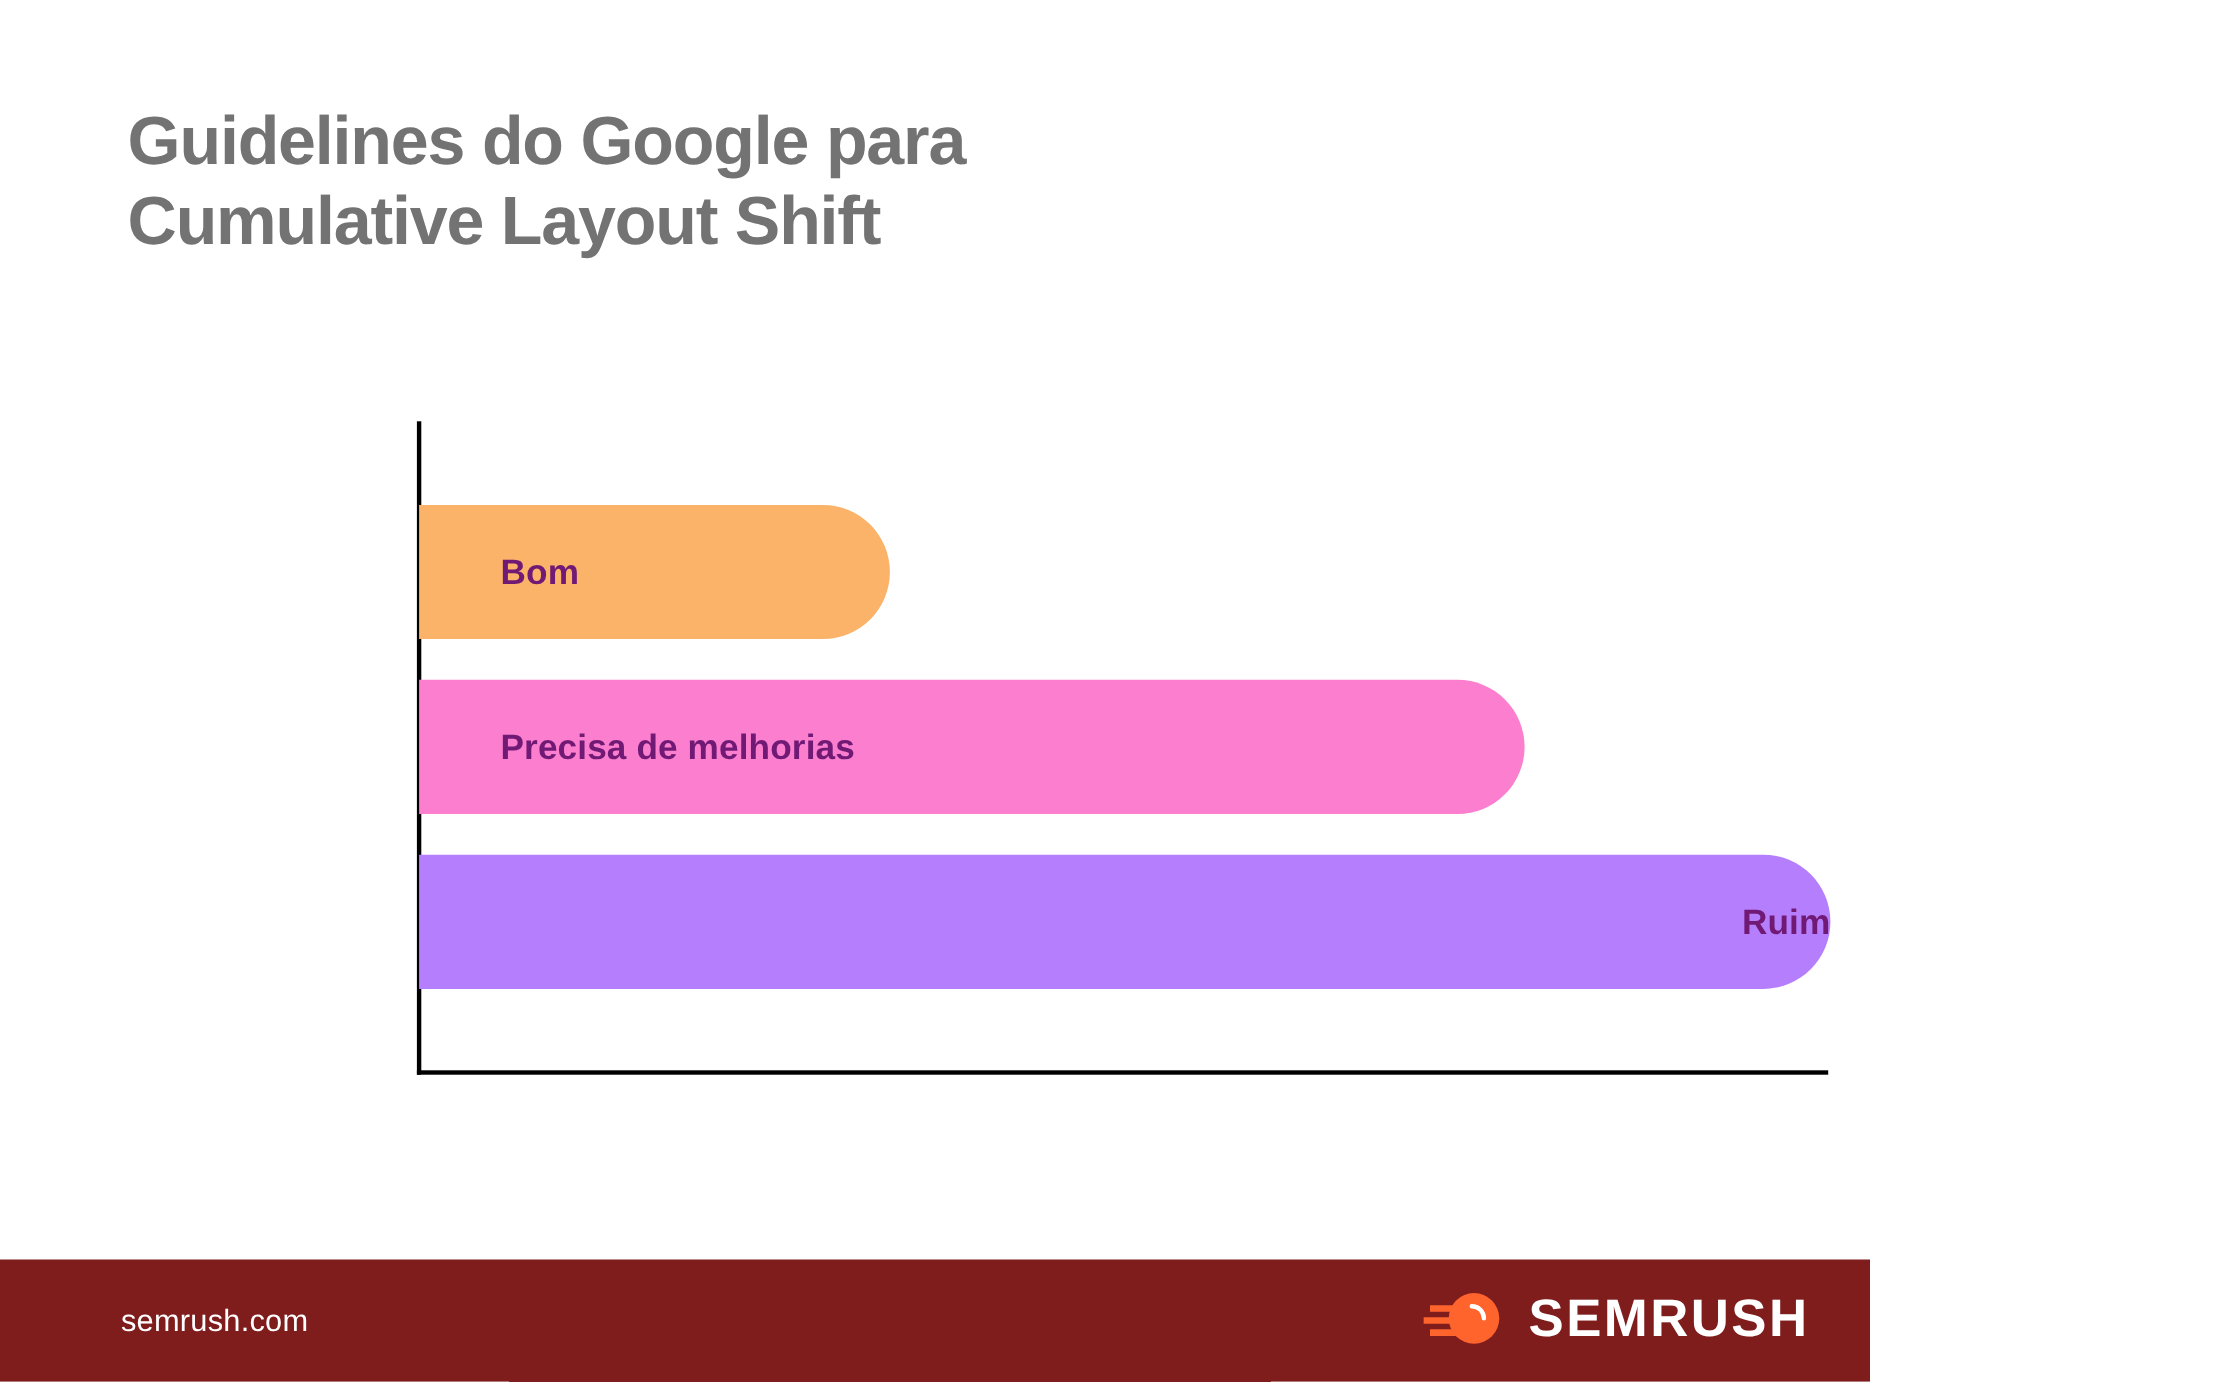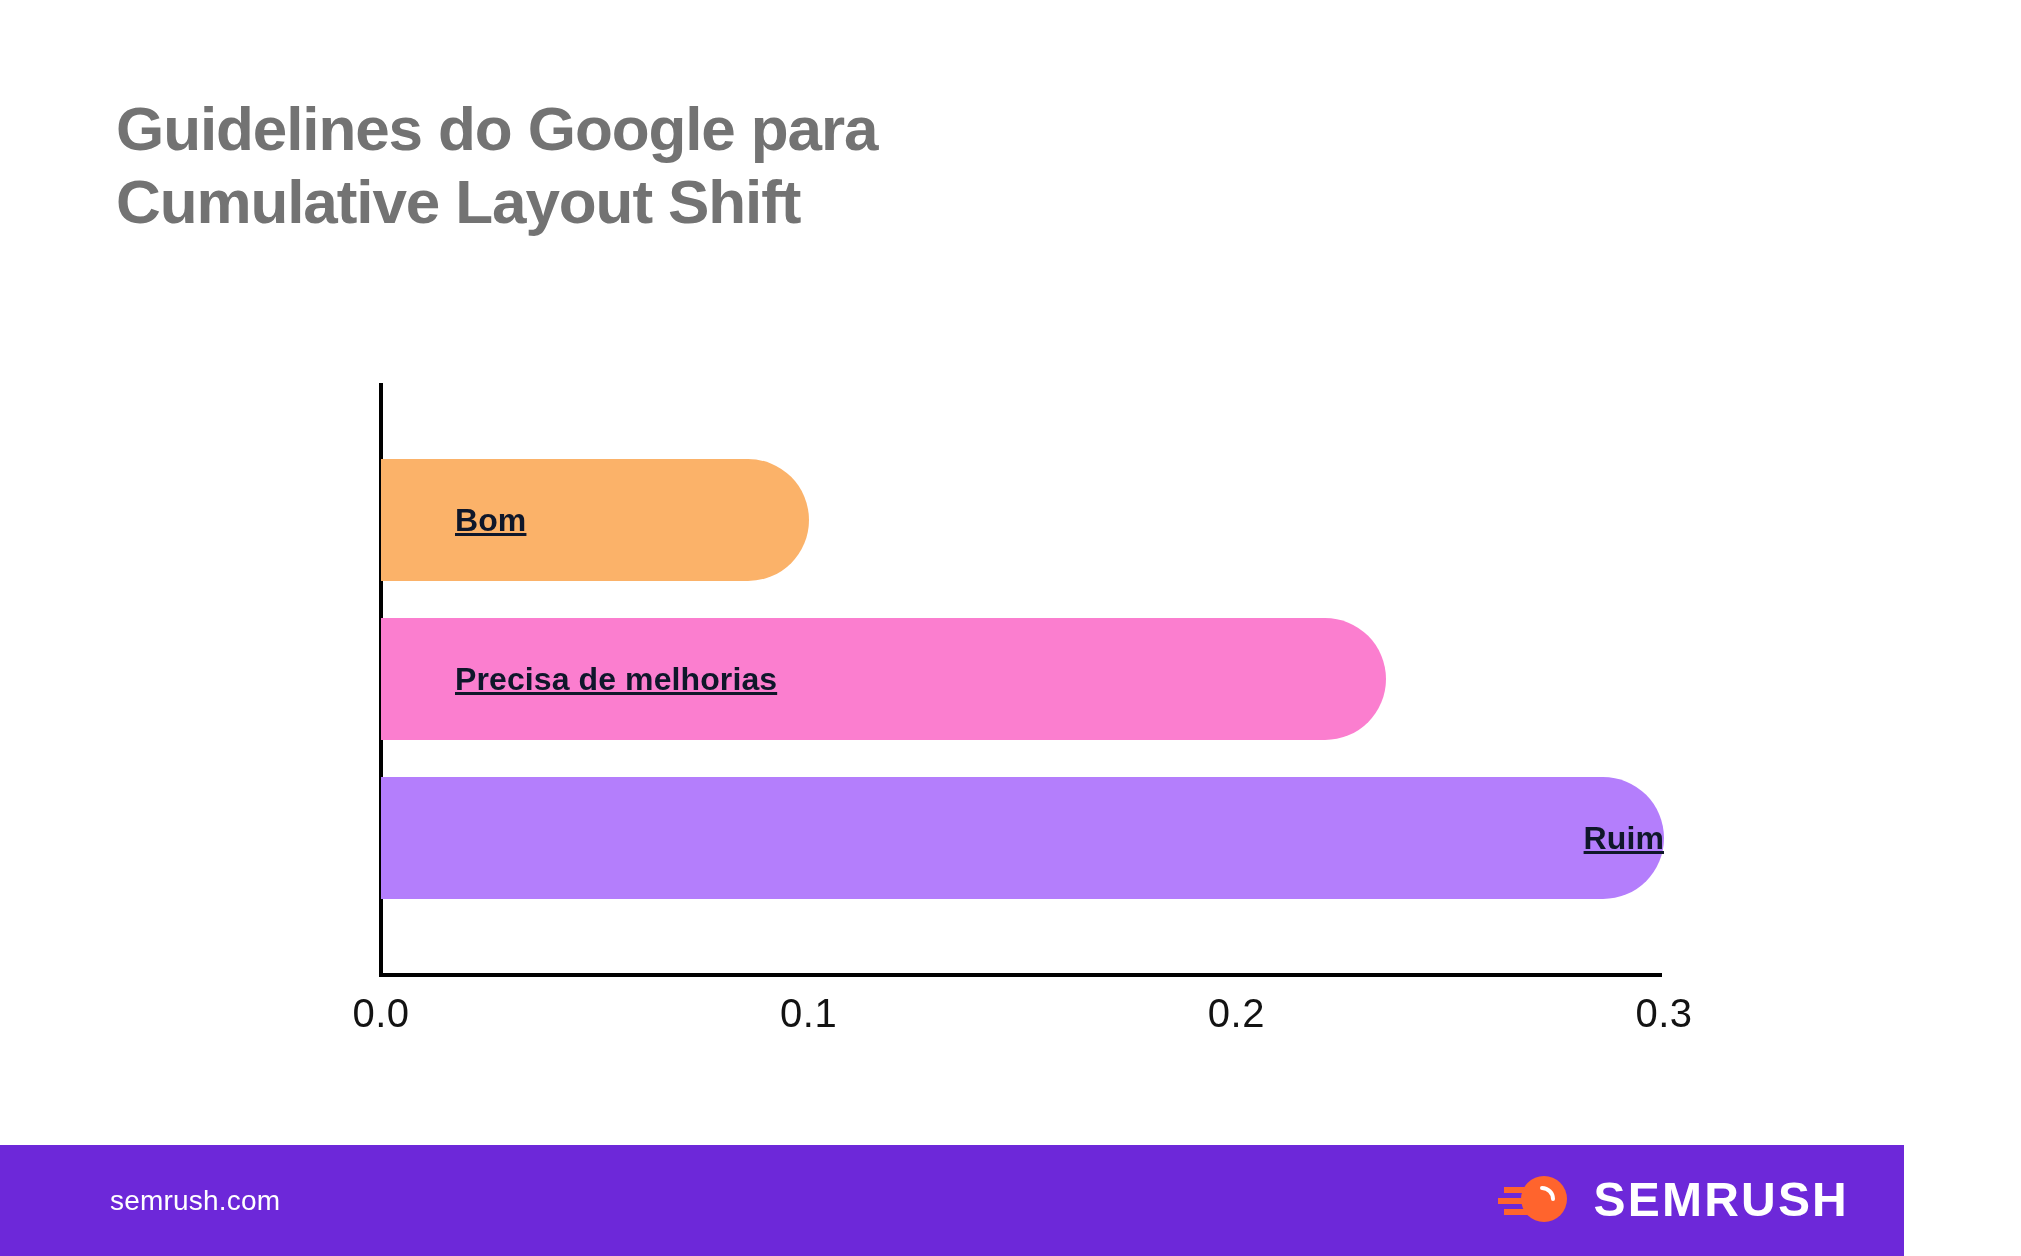--- a/index.html
+++ b/index.html
@@ -66,27 +66,26 @@
   }
   .bar {
     position: absolute;
     left: 0;
     height: 122px;
     border-radius: 0 61px 61px 0;
     display: flex;
     align-items: center;
   }
   .bar-label {
-    color: #0f172a;
+    color: #701a75;
     font-size: 32px;
     font-weight: bold;
     letter-spacing: 0.1px;
     margin-left: 74px;
     white-space: nowrap;
-    text-decoration: underline;
   }
   .bar-0 { top: 76px; }
   .bar-1 { top: 235px; }
   .bar-2 { top: 394px; }
 
   
   .ticks {
     position: absolute;
     left: 0;
     top: 991px;
@@ -101,23 +100,23 @@
     font-weight: normal;
     color: #131313;
     letter-spacing: 0.5px;
   }
 
   
   .footer {
     position: absolute;
     left: 0;
     top: 1145px;
-    width: 1904px;
+    width: 1700px;
     height: 111px;
-    background: #6d28d9;
+    background: #7f1d1d;
   }
   .footer-url {
     position: absolute;
     left: 110px;
     top: 50%;
     transform: translateY(-50%);
     color: #ffffff;
     font-size: 28px;
     letter-spacing: 0.2px;
   }
@@ -157,26 +156,20 @@
     <div class="bar bar-1" style="width: 1005.02px; background: rgb(251, 126, 207);">
       <span class="bar-label">Precisa de melhorias</span>
     </div>
 
     <div class="bar bar-2" style="width: 1283px; background: rgb(180, 126, 252); justify-content: flex-end;">
       <span class="bar-label">Ruim</span>
     </div>
 
   </div>
 
-  <div class="ticks">
-    <span class="tick" style="left: 381px;">0.0</span>
-    <span class="tick" style="left: 808.667px;">0.1</span>
-    <span class="tick" style="left: 1236.33px;">0.2</span>
-    <span class="tick" style="left: 1664px;">0.3</span>
-  </div>
 
 </div>
 
 <div class="footer">
   <span class="footer-url">semrush.com</span>
 
   <div class="footer-logo">
     <span>
       <svg width="76" height="54" viewBox="0 0 76 54" xmlns="http://www.w3.org/2000/svg">
         <g fill="#FF642D">

